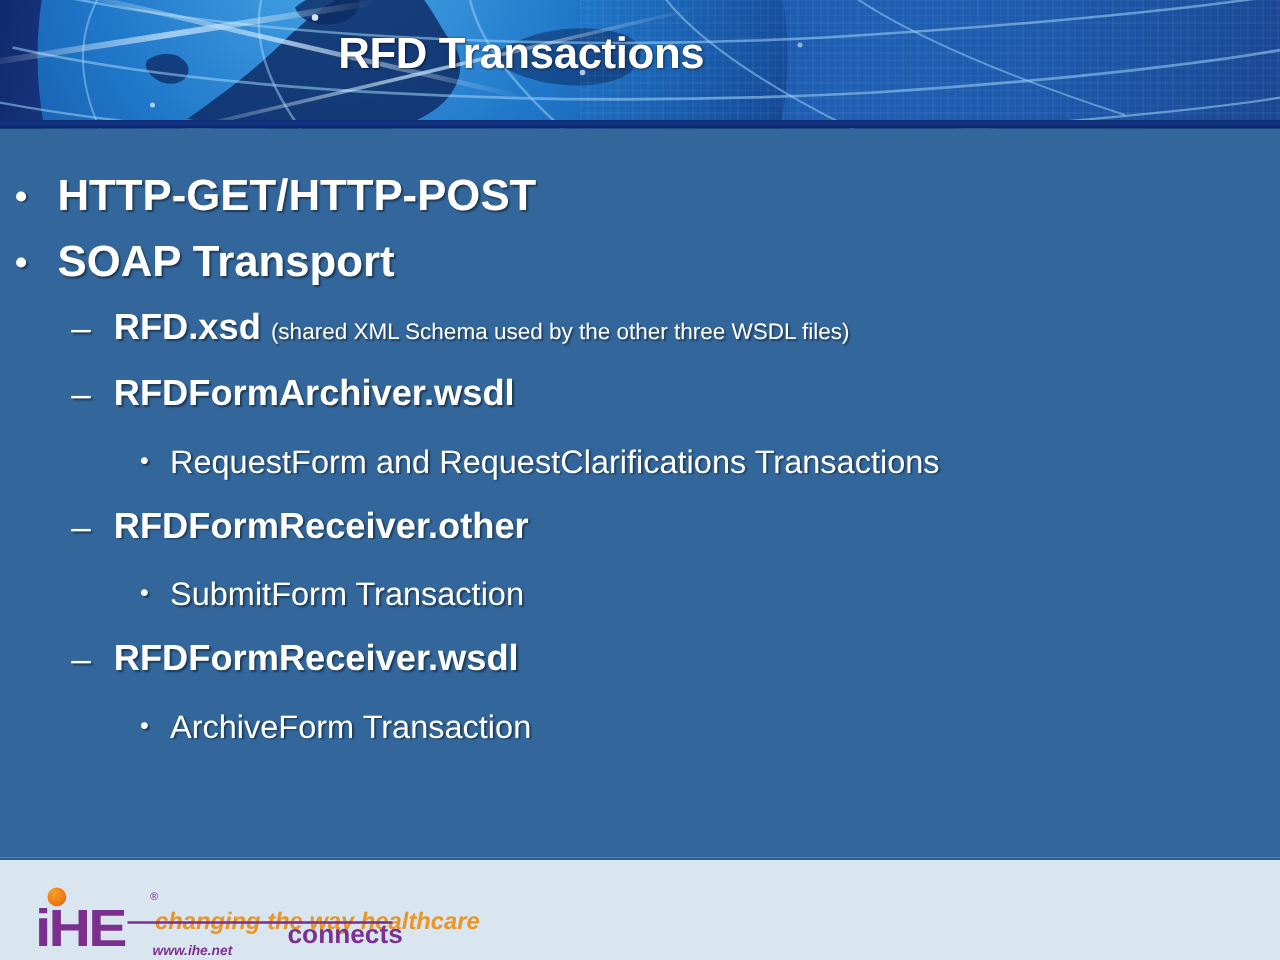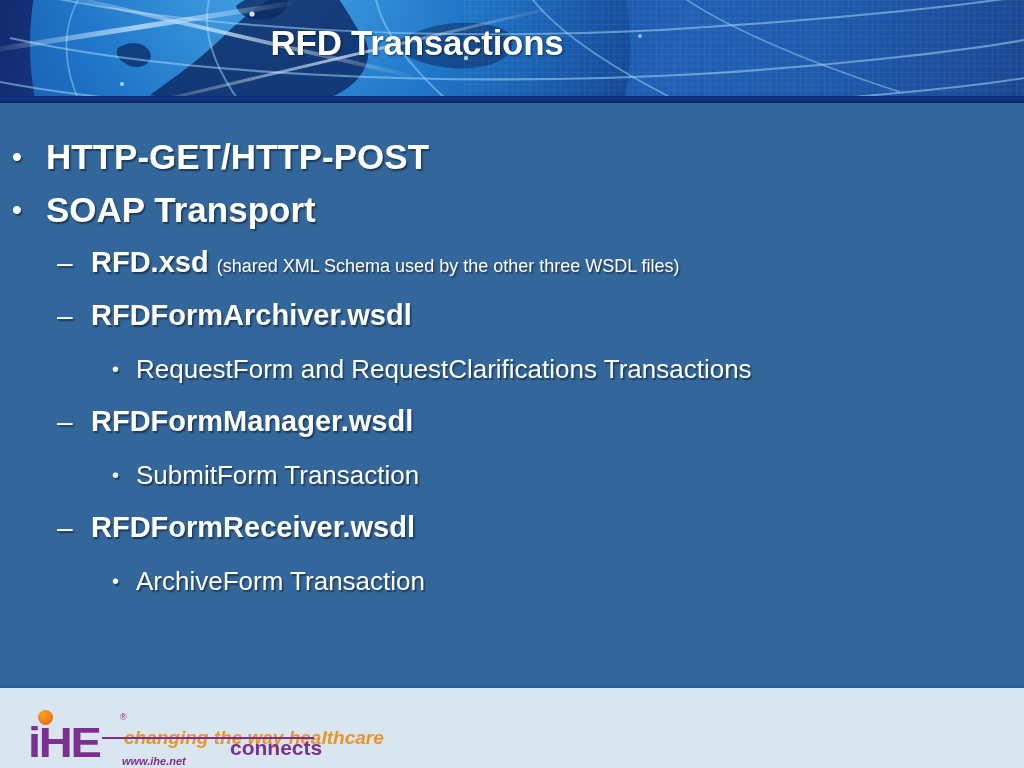--- a/index.html
+++ b/index.html
@@ -322,21 +322,21 @@
         <span>RFDFormArchiver.wsdl</span>
       </div>
 
       <div class="li lvl3">
         <span class="marker">•</span>
         <span>RequestForm and RequestClarifications Transactions</span>
       </div>
 
       <div class="li lvl2">
         <span class="marker">–</span>
-        <span>RFDFormManager.wsdl</span>
+        <span>RFDFormReceiver.other</span>
       </div>
 
       <div class="li lvl3">
         <span class="marker">•</span>
         <span>SubmitForm Transaction</span>
       </div>
 
       <div class="li lvl2">
         <span class="marker">–</span>
         <span>RFDFormReceiver.wsdl</span>

